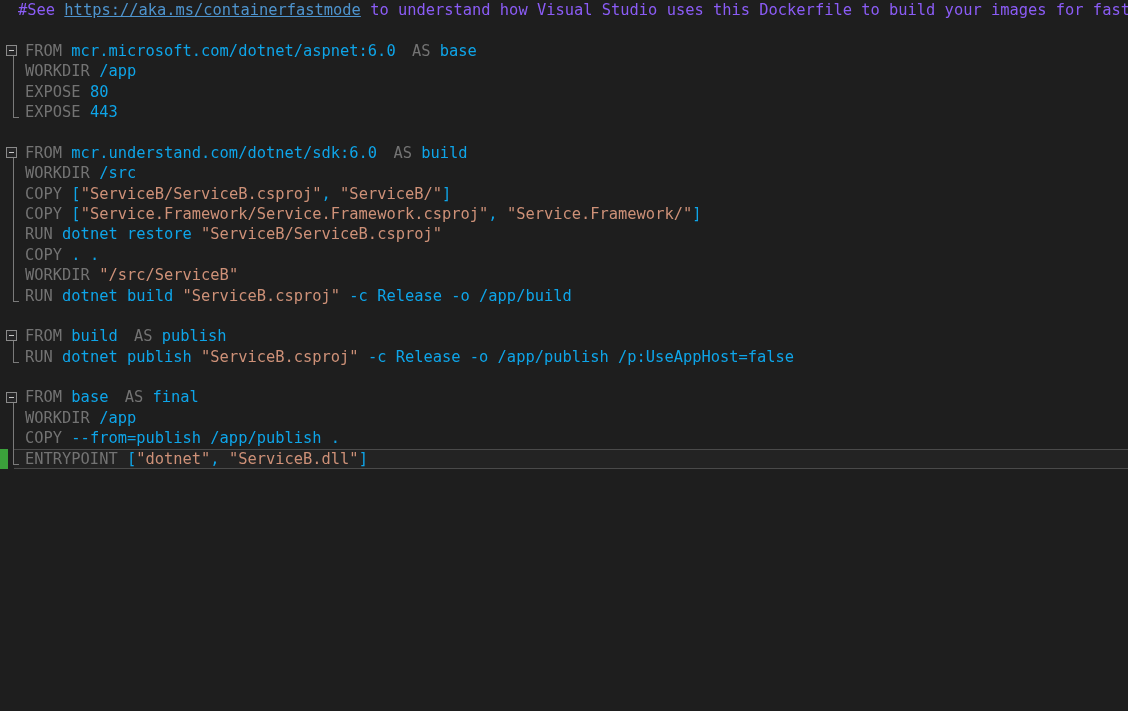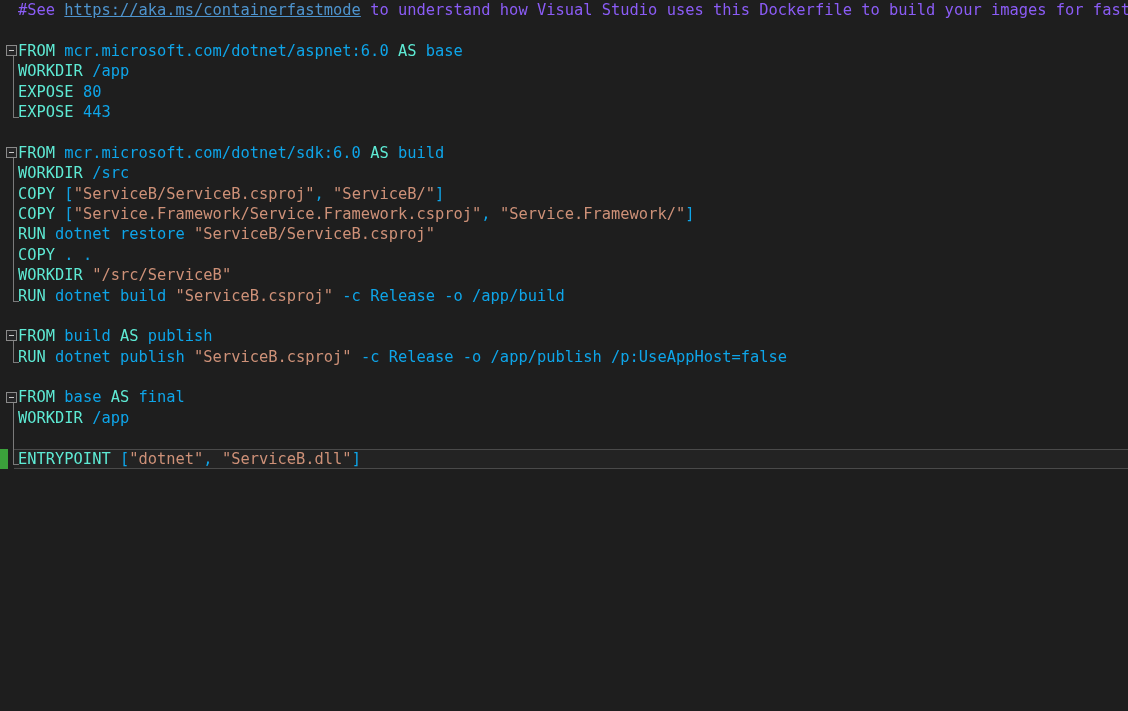--- a/index.html
+++ b/index.html
@@ -42,21 +42,21 @@
     color: #d4d4d4;
   }
   .line .txt {
     position: absolute;
     left: 18px;
     top: 0;
     white-space: pre;
   }
 
   
-  .kw      { color: #5eead4; }
+  .kw      { color: #737373; padding-left: 7px; }
   .arg     { color: #0ea5e9; }
   .str     { color: #ce9178; }
   .comment { color: #8b5cf6; }
   .link    { color: #4e94ce; text-decoration: underline; cursor: pointer; }
 
   
   .fold-box {
     position: absolute;
     width: 11px;
     height: 11px;
@@ -125,29 +125,30 @@
       <div class="fold-guide" style="left: 13px; top: 401.6px; height: 62.6px;"></div>
       <div class="fold-foot" style="left: 13px; top: 464.2px;"></div>
       <div class="fold-box" style="left: 6px; top: 391.6px;"></div>
       <div class="line" style="top: 0px;"><span class="txt"><span class="comment">#See </span><span class="link">https://aka.ms/containerfastmode</span><span class="comment"> to understand how Visual Studio uses this Dockerfile to build your images for faster debug</span></span></div>
       <div class="line" style="top: 20.4px;"><span class="txt"></span></div>
       <div class="line" style="top: 40.8px;"><span class="txt"><span class="kw">FROM</span><span class="arg"> mcr.microsoft.com/dotnet/aspnet:6.0 </span><span class="kw">AS</span><span class="arg"> base</span></span></div>
       <div class="line" style="top: 61.2px;"><span class="txt"><span class="kw">WORKDIR</span><span class="arg"> /app</span></span></div>
       <div class="line" style="top: 81.6px;"><span class="txt"><span class="kw">EXPOSE</span><span class="arg"> 80</span></span></div>
       <div class="line" style="top: 102px;"><span class="txt"><span class="kw">EXPOSE</span><span class="arg"> 443</span></span></div>
       <div class="line" style="top: 122.4px;"><span class="txt"></span></div>
-      <div class="line" style="top: 142.8px;"><span class="txt"><span class="kw">FROM</span><span class="arg"> mcr.microsoft.com/dotnet/sdk:6.0 </span><span class="kw">AS</span><span class="arg"> build</span></span></div>
+      <div class="line" style="top: 142.8px;"><span class="txt"><span class="kw">FROM</span><span class="arg"> mcr.understand.com/dotnet/sdk:6.0 </span><span class="kw">AS</span><span class="arg"> build</span></span></div>
       <div class="line" style="top: 163.2px;"><span class="txt"><span class="kw">WORKDIR</span><span class="arg"> /src</span></span></div>
       <div class="line" style="top: 183.6px;"><span class="txt"><span class="kw">COPY</span><span class="arg"> [</span><span class="str">"ServiceB/ServiceB.csproj"</span><span class="arg">, </span><span class="str">"ServiceB/"</span><span class="arg">]</span></span></div>
       <div class="line" style="top: 204px;"><span class="txt"><span class="kw">COPY</span><span class="arg"> [</span><span class="str">"Service.Framework/Service.Framework.csproj"</span><span class="arg">, </span><span class="str">"Service.Framework/"</span><span class="arg">]</span></span></div>
       <div class="line" style="top: 224.4px;"><span class="txt"><span class="kw">RUN</span><span class="arg"> dotnet restore </span><span class="str">"ServiceB/ServiceB.csproj"</span></span></div>
       <div class="line" style="top: 244.8px;"><span class="txt"><span class="kw">COPY</span><span class="arg"> . .</span></span></div>
       <div class="line" style="top: 265.2px;"><span class="txt"><span class="kw">WORKDIR</span><span class="arg"> </span><span class="str">"/src/ServiceB"</span></span></div>
       <div class="line" style="top: 285.6px;"><span class="txt"><span class="kw">RUN</span><span class="arg"> dotnet build </span><span class="str">"ServiceB.csproj"</span><span class="arg"> -c Release -o /app/build</span></span></div>
       <div class="line" style="top: 306px;"><span class="txt"></span></div>
       <div class="line" style="top: 326.4px;"><span class="txt"><span class="kw">FROM</span><span class="arg"> build </span><span class="kw">AS</span><span class="arg"> publish</span></span></div>
       <div class="line" style="top: 346.8px;"><span class="txt"><span class="kw">RUN</span><span class="arg"> dotnet publish </span><span class="str">"ServiceB.csproj"</span><span class="arg"> -c Release -o /app/publish /p:UseAppHost=false</span></span></div>
       <div class="line" style="top: 367.2px;"><span class="txt"></span></div>
       <div class="line" style="top: 387px;"><span class="txt"><span class="kw">FROM</span><span class="arg"> base </span><span class="kw">AS</span><span class="arg"> final</span></span></div>
       <div class="line" style="top: 408px;"><span class="txt"><span class="kw">WORKDIR</span><span class="arg"> /app</span></span></div>
+      <div class="line" style="top: 428.4px;"><span class="txt"><span class="kw">COPY</span><span class="arg"> --from=publish /app/publish .</span></span></div>
       <div class="line" style="top: 448.8px;"><span class="txt"><span class="kw">ENTRYPOINT</span><span class="arg"> [</span><span class="str">"dotnet"</span><span class="arg">, </span><span class="str">"ServiceB.dll"</span><span class="arg">]</span></span></div>
     </div>
 </div>
 
 </body></html>

